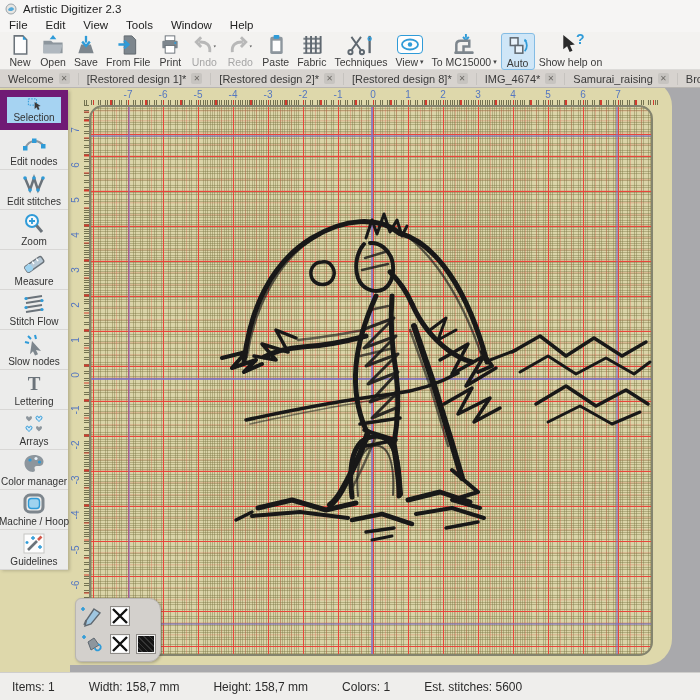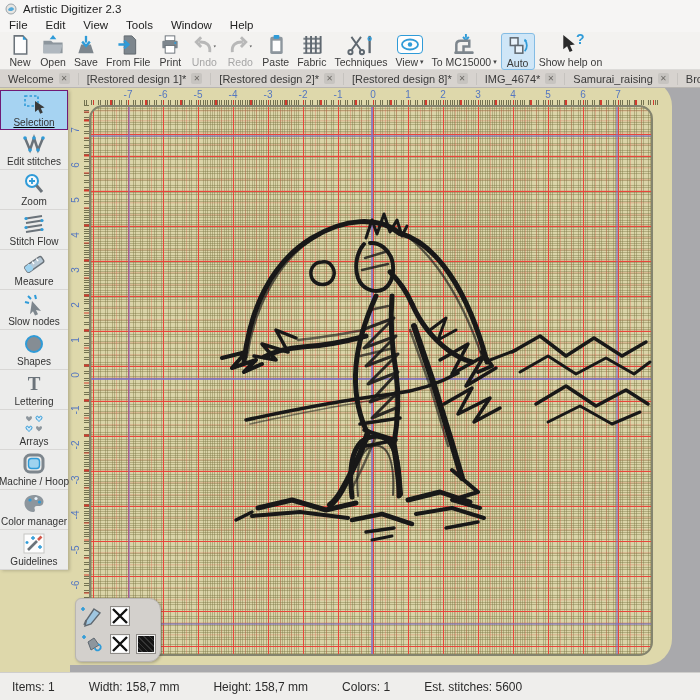--- a/index.html
+++ b/index.html
@@ -17,21 +17,21 @@
   .viewbox { border:1.5px solid #2f9bd8; border-radius:4px; padding:1px 2px; background:#fdfdfd; display:flex; }
   .qmark { position:absolute; right:-2px; top:-2px; color:#2f9bd8; font-weight:bold; font-size:14px; }
   .tabbar { height:18px; background:#d7d3cf; border-bottom:1px solid #b9b6b2; display:flex; align-items:center; font-size:11px; color:#3a3a3a; }
   .tab { display:flex; align-items:center; gap:5px; padding:0 8px; border-right:1px solid #c6c3bf; cursor:default; white-space:nowrap; }
   .tab-close { width:11px; height:11px; background:#c7c4c0; color:#6e6b67; border-radius:2px; font-size:8px; line-height:11px; text-align:center; }
   .main { position:relative; height:584px; background:#ded8ab; }
   
   .sidebar { position:absolute; left:0; top:2px; width:68px; background:#ececeb; box-shadow:2px 1px 3px rgba(0,0,0,.18); z-index:30; }
   .sitem { height:40px; display:flex; flex-direction:column; align-items:center; justify-content:center; border-bottom:1px solid #d8d7d5; background:#ececeb; }
   .sitem .slabel { font-size:10px; color:#333; white-space:nowrap; line-height:11px; }
-  .sitem.active { background:#a6d3f2; border:1px solid #701a75;text-decoration:underline; }
+  .sitem.active { background:#a6d3f2; border:7px solid #701a75; }
   
   .canvas { position:absolute; left:70px; top:0; right:0; bottom:0; background:#a9a9ac; overflow:hidden; }
   .page { position:absolute; left:-30px; top:-8px; width:632px; height:585px; background:#ded8ab; border-radius:0 26px 26px 0; }
   .grid { position:absolute; left:19px; top:17px; width:564px; height:551px; border:2px solid #84846e; border-radius:14px; overflow:hidden;
     background-color:#dad4a8;
     background-image:
       repeating-linear-gradient(90deg, #e8453a 0 1.1px, transparent 1.1px 35px),
       repeating-linear-gradient(0deg, #e8453a 0 1.1px, transparent 1.1px 35px),
       repeating-linear-gradient(90deg, rgba(216,90,70,0.30) 0 0.8px, transparent 0.8px 11.67px),
       repeating-linear-gradient(0deg, rgba(216,90,70,0.30) 0 0.8px, transparent 0.8px 11.67px),
@@ -421,20 +421,29 @@
   <div class="sidebar">
     <div class="sitem active">
       <svg width="26" height="24" viewBox="0 0 26 24">
           <rect x="4" y="3" width="13" height="10" fill="none" stroke="#2f9bd8" stroke-width="1.6" stroke-dasharray="2.5,2"></rect>
           <path d="M14,8 v11 l3.2,-2.6 2,4.4 2.6,-1.4 -2,-4.2 3.8,-0.8 z" fill="#3a3a3a"></path>
         </svg>
       <span class="slabel">Selection</span>
     </div>
     <div class="sitem">
       <svg width="26" height="24" viewBox="0 0 26 24">
+          <path d="M4,16 C9,7 17,7 23,14" fill="none" stroke="#8d969d" stroke-width="2"></path>
+          <rect x="2" y="14" width="4.5" height="4.5" fill="#2f9bd8"></rect>
+          <rect x="11" y="6.5" width="4.5" height="4.5" fill="#2f9bd8"></rect>
+          <rect x="20" y="12" width="4.5" height="4.5" fill="#2f9bd8"></rect>
+        </svg>
+      <span class="slabel">Edit nodes</span>
+    </div>
+    <div class="sitem">
+      <svg width="26" height="24" viewBox="0 0 26 24">
           <path d="M4,6 L9,18 L13,6 L17,18 L22,6" fill="none" stroke="#6b737a" stroke-width="2.5"></path>
           <g fill="#2f9bd8">
             <circle cx="4" cy="6" r="1.8"></circle>
             <circle cx="13" cy="6" r="1.8"></circle>
             <circle cx="22" cy="6" r="1.8"></circle>
             <circle cx="9" cy="18" r="1.8"></circle>
             <circle cx="17" cy="18" r="1.8"></circle>
           </g>
         </svg>
       <span class="slabel">Edit stitches</span>
@@ -442,95 +451,88 @@
     <div class="sitem">
       <svg width="26" height="24" viewBox="0 0 26 24">
           <circle cx="11" cy="9" r="6" fill="#f4f8fb" stroke="#2f9bd8" stroke-width="2"></circle>
           <path d="M15.5,13.5 L21,20" stroke="#6b737a" stroke-width="3"></path>
           <path d="M11,6 v6 M8,9 h6" stroke="#2f9bd8" stroke-width="1.8"></path>
         </svg>
       <span class="slabel">Zoom</span>
     </div>
     <div class="sitem">
       <svg width="26" height="24" viewBox="0 0 26 24">
+          <g transform="rotate(-35 13 12)">
+            <rect x="3" y="9" width="20" height="7" rx="2" fill="#b8c9d6" stroke="#6b737a" stroke-width="1.4"></rect>
+            <path d="M8,9 v3 M13,9 v3 M18,9 v3" stroke="#fff" stroke-width="1.4"></path>
+            <rect x="3" y="9" width="7" height="7" rx="2" fill="#9fd3ef"></rect>
+          </g>
+        </svg>
+      <span class="slabel">Measure</span>
+    </div>
+    <div class="sitem">
+      <svg width="26" height="24" viewBox="0 0 26 24">
           <g stroke="#6b737a" stroke-width="2">
             <path d="M5,6.5 l16,-2.5"></path>
             <path d="M5,11 l16,-2.5"></path>
             <path d="M5,15.5 l16,-2.5"></path>
             <path d="M5,20 l16,-2.5"></path>
           </g>
           <g fill="#2f9bd8">
             <circle cx="5" cy="6.5" r="1.6"></circle>
             <circle cx="21" cy="8.5" r="1.6"></circle>
             <circle cx="5" cy="15.5" r="1.6"></circle>
             <circle cx="21" cy="17.5" r="1.6"></circle>
           </g>
         </svg>
       <span class="slabel">Stitch Flow</span>
     </div>
     <div class="sitem">
       <svg width="26" height="24" viewBox="0 0 26 24">
-          <g transform="rotate(-35 13 12)">
-            <rect x="3" y="9" width="20" height="7" rx="2" fill="#b8c9d6" stroke="#6b737a" stroke-width="1.4"></rect>
-            <path d="M8,9 v3 M13,9 v3 M18,9 v3" stroke="#fff" stroke-width="1.4"></path>
-            <rect x="3" y="9" width="7" height="7" rx="2" fill="#9fd3ef"></rect>
-          </g>
-        </svg>
-      <span class="slabel">Measure</span>
-    </div>
-    <div class="sitem">
-      <svg width="26" height="24" viewBox="0 0 26 24">
           <g stroke="#2f9bd8" stroke-width="2">
             <path d="M7,4 l3,3"></path>
             <path d="M4,10 l4,1"></path>
             <path d="M14,3 l1,4"></path>
           </g>
           <path d="M11,9 l9,10 -5,-1 2,4.2 -3,1.4 -2,-4.4 -3,3 z" fill="#7d868d"></path>
         </svg>
       <span class="slabel">Slow nodes</span>
-    </div>
-    <div class="sitem">
-      <svg width="26" height="24" viewBox="0 0 26 24">
-          <circle cx="13" cy="12" r="8" fill="#858d94"></circle>
-          <circle cx="13" cy="12" r="8" fill="none" stroke="#2f9bd8" stroke-width="2"></circle>
-        </svg>
-      <span class="slabel">Shapes</span>
     </div>
     <div class="sitem">
       <svg width="26" height="24" viewBox="0 0 26 24">
           <text x="13" y="18" text-anchor="middle" font-family="Liberation Serif, serif" font-size="19" font-weight="bold" fill="#6b737a">T</text>
         </svg>
       <span class="slabel">Lettering</span>
     </div>
     <div class="sitem">
       <svg width="26" height="24" viewBox="0 0 26 24">
           <g>
             <path d="M8,6 c0,-2 -3,-2.6 -3,-0.4 c0,1.8 3,3.8 3,3.8 c0,0 3,-2 3,-3.8 c0,-2.2 -3,-1.6 -3,0.4 z" fill="#8d969d"></path>
             <path d="M18,6 c0,-2 -3,-2.6 -3,-0.4 c0,1.8 3,3.8 3,3.8 c0,0 3,-2 3,-3.8 c0,-2.2 -3,-1.6 -3,0.4 z" fill="#cfe6f7" stroke="#2f9bd8"></path>
             <path d="M8,16 c0,-2 -3,-2.6 -3,-0.4 c0,1.8 3,3.8 3,3.8 c0,0 3,-2 3,-3.8 c0,-2.2 -3,-1.6 -3,0.4 z" fill="#cfe6f7" stroke="#2f9bd8"></path>
             <path d="M18,16 c0,-2 -3,-2.6 -3,-0.4 c0,1.8 3,3.8 3,3.8 c0,0 3,-2 3,-3.8 c0,-2.2 -3,-1.6 -3,0.4 z" fill="#8d969d"></path>
           </g>
         </svg>
       <span class="slabel">Arrays</span>
     </div>
     <div class="sitem">
       <svg width="26" height="24" viewBox="0 0 26 24">
-          <rect x="4" y="3" width="18" height="17" rx="5" fill="none" stroke="#7d868d" stroke-width="3"></rect>
-          <rect x="7.5" y="6.5" width="11" height="10" rx="3" fill="#9fd3ef" stroke="#2f9bd8" stroke-width="1.4"></rect>
-        </svg>
-      <span class="slabel">Machine / Hoop</span>
-    </div>
-    <div class="sitem">
-      <svg width="26" height="24" viewBox="0 0 26 24">
           <path d="M13,3 c-6,0 -9.5,4 -9.5,8.5 c0,5 4.5,8.5 8.5,8.5 c2.2,0 2.2,-2 1.6,-3.2 c-0.6,-1.6 0.6,-2.8 2.2,-2.8 h3 c2.2,0 3.7,-2 3.7,-4.2 c0,-4.3 -4.5,-6.8 -9.5,-6.8 z" fill="#8d969d"></path>
           <circle cx="9" cy="8" r="1.6" fill="#2f9bd8"></circle>
           <circle cx="15" cy="6.5" r="1.6" fill="#e9f3fb"></circle>
           <circle cx="18.5" cy="10" r="1.6" fill="#2f9bd8"></circle>
         </svg>
       <span class="slabel">Color manager</span>
+    </div>
+    <div class="sitem">
+      <svg width="26" height="24" viewBox="0 0 26 24">
+          <rect x="4" y="3" width="18" height="17" rx="5" fill="none" stroke="#7d868d" stroke-width="3"></rect>
+          <rect x="7.5" y="6.5" width="11" height="10" rx="3" fill="#9fd3ef" stroke="#2f9bd8" stroke-width="1.4"></rect>
+        </svg>
+      <span class="slabel">Machine / Hoop</span>
     </div>
     <div class="sitem">
       <svg width="26" height="24" viewBox="0 0 26 24">
           <rect x="3" y="2" width="20" height="19" fill="#fdfdfd" stroke="#c5c5c3"></rect>
           <path d="M7,18 L16,9" stroke="#6b737a" stroke-width="2.6"></path>
           <path d="M17,8 l3.5,-3.5" stroke="#d2574a" stroke-width="2.6"></path>
           <g stroke="#2f9bd8" stroke-width="1.4">
             <path d="M12,4 v4 M10,6 h4"></path>
             <path d="M19,13 v4 M17,15 h4"></path>
             <path d="M6,9 v3 M4.5,10.5 h3"></path>

